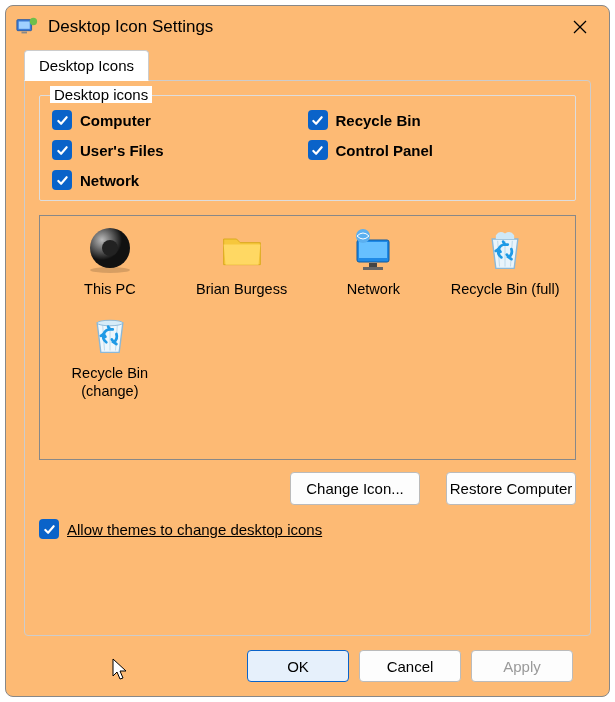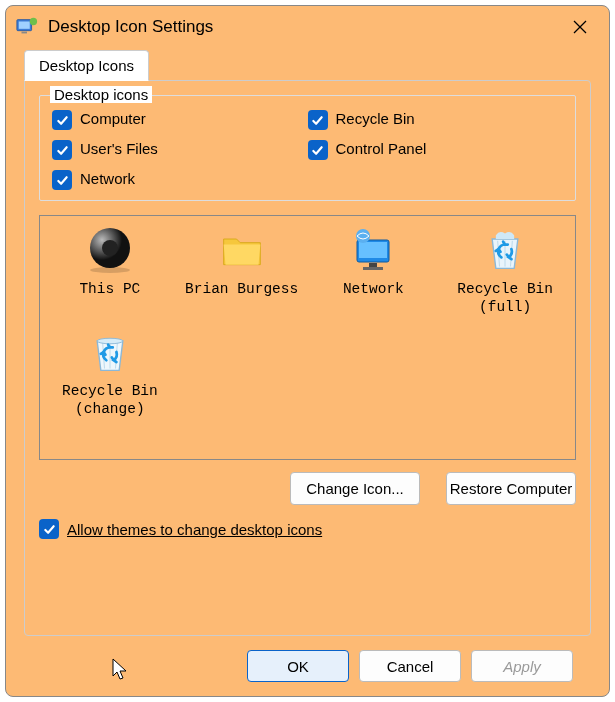--- a/index.html
+++ b/index.html
@@ -82,23 +82,25 @@
     font-size:15px;
   }
   .checkgrid {
     display:grid;
     grid-template-columns: 1fr 1fr;
     row-gap:10px;
     padding-top:4px;
   }
   .check {
     display:flex;
+    align-items:center;
     gap:8px;
     font-size:15px;
     cursor:pointer;
+    font-weight:bold;
   }
   .chkbox {
     width:20px;height:20px;border-radius:4px;
     background:#0a63c9;
     display:flex;align-items:center;justify-content:center;
     flex-shrink:0;
   }
   .chkbox svg{stroke:#fff;}
   .icongrid {
     border:1px solid #888;
@@ -110,21 +112,20 @@
     column-gap:4px;
     min-height:245px;
     align-content:start;
   }
   .iconcell{
     display:flex;flex-direction:column;align-items:center;
     cursor:pointer;
     text-align:center;
     font-size:14.5px;
     line-height:1.25;
-    font-family:Liberation Mono, monospace;
   }
   .iconcell .ic{width:48px;height:48px;display:flex;align-items:center;justify-content:center;margin-bottom:6px;}
   .btnrow{
     display:flex;justify-content:flex-end;gap:26px;margin-top:12px;
   }
   .btn{
     min-width:130px;height:33px;
     border:1px solid #bbb;border-radius:4px;background:#fdfdfd;
     display:flex;align-items:center;justify-content:center;
     font-size:15px;cursor:pointer;
@@ -133,21 +134,21 @@
     display:flex;align-items:center;gap:8px;margin-top:14px;font-size:15px;cursor:pointer;text-decoration:underline;
   }
   .footer{
     display:flex;justify-content:flex-end;gap:10px;
     padding:14px 18px 0 18px;
   }
   .footer .btn{min-width:102px;height:32px;}
   .btn.primary{
     background:#e6f0fb;border-color:#0a63c9;color:#000;
   }
-  .btn.disabled{color:#9a9a9a;cursor:default;font-style:italic;}
+  .btn.disabled{color:#9a9a9a;cursor:default;}
   .cursor{
     position:absolute;
     pointer-events:none;
   }
 </style>
 </head>
 <body>
 
 <div class="window">
 

